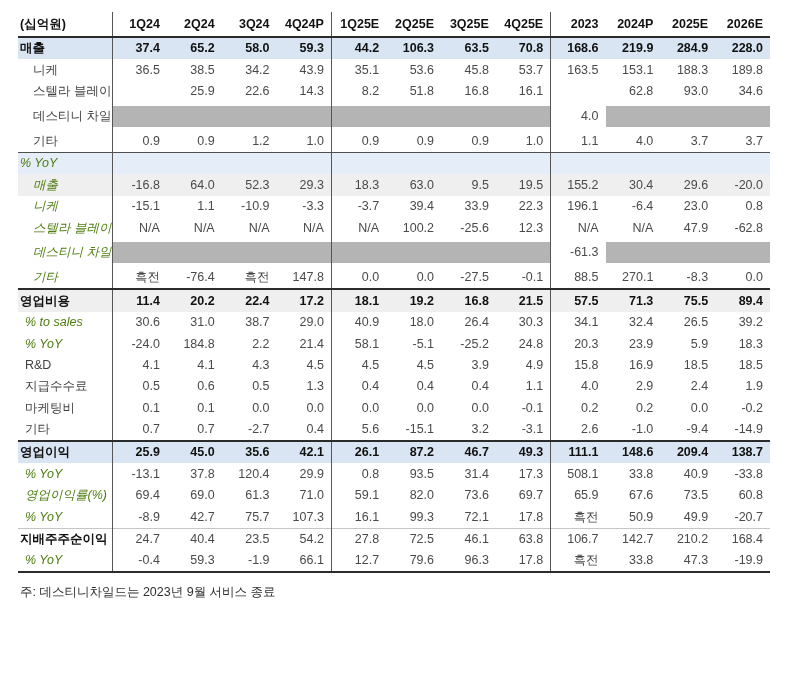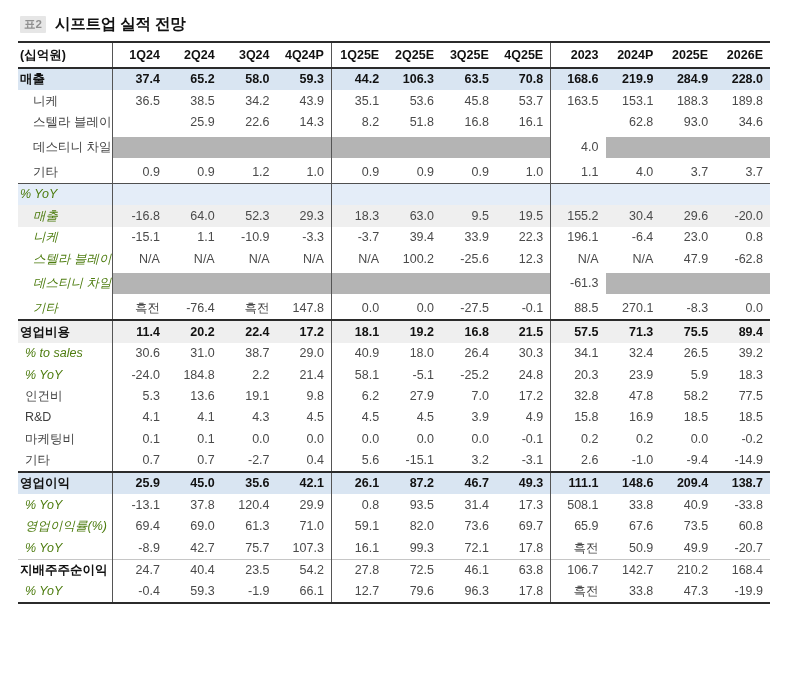--- a/index.html
+++ b/index.html
@@ -67,24 +67,20 @@
   }
 
   
   .foot{margin-top:8px;padding-left:2px;font-size:12.5px;color:#2f2f2f;line-height:1.85;}
 </style>
 </head>
 <body>
 
 <div class="wrap">
 
-  <div class="titlebar">
-    <span class="badge">표2</span>
-    <span class="ttl">시프트업 실적 전망</span>
-  </div>
 
   <table>
     <colgroup>
         <col style="width: 94px;">
         <col style="width: 54.8px;">
         <col style="width: 54.8px;">
         <col style="width: 54.8px;">
         <col style="width: 54.8px;">
         <col style="width: 54.8px;">
         <col style="width: 54.8px;">
@@ -317,48 +313,48 @@
           <td class="vline ">58.1</td>
           <td class="">-5.1</td>
           <td class="">-25.2</td>
           <td class="">24.8</td>
           <td class="vline ">20.3</td>
           <td class="">23.9</td>
           <td class="">5.9</td>
           <td class="">18.3</td>
         </tr>
         <tr class="r-plain">
-          <td class="lbl ind1">인건비</td>
-          <td class="vline ">5.3</td>
-          <td class="">13.6</td>
-          <td class="">19.1</td>
-          <td class="">9.8</td>
-          <td class="vline ">6.2</td>
-          <td class="">27.9</td>
-          <td class="">7.0</td>
-          <td class="">17.2</td>
-          <td class="vline ">32.8</td>
-          <td class="">47.8</td>
-          <td class="">58.2</td>
-          <td class="">77.5</td>
-        </tr>
-        <tr class="r-plain">
           <td class="lbl ind1">R&amp;D</td>
           <td class="vline ">4.1</td>
           <td class="">4.1</td>
           <td class="">4.3</td>
           <td class="">4.5</td>
           <td class="vline ">4.5</td>
           <td class="">4.5</td>
           <td class="">3.9</td>
           <td class="">4.9</td>
           <td class="vline ">15.8</td>
           <td class="">16.9</td>
           <td class="">18.5</td>
           <td class="">18.5</td>
+        </tr>
+        <tr class="r-plain">
+          <td class="lbl ind1">지급수수료</td>
+          <td class="vline ">0.5</td>
+          <td class="">0.6</td>
+          <td class="">0.5</td>
+          <td class="">1.3</td>
+          <td class="vline ">0.4</td>
+          <td class="">0.4</td>
+          <td class="">0.4</td>
+          <td class="">1.1</td>
+          <td class="vline ">4.0</td>
+          <td class="">2.9</td>
+          <td class="">2.4</td>
+          <td class="">1.9</td>
         </tr>
         <tr class="r-plain">
           <td class="lbl ind1">마케팅비</td>
           <td class="vline ">0.1</td>
           <td class="">0.1</td>
           <td class="">0.0</td>
           <td class="">0.0</td>
           <td class="vline ">0.0</td>
           <td class="">0.0</td>
           <td class="">0.0</td>
@@ -469,14 +465,18 @@
           <td class="">96.3</td>
           <td class="">17.8</td>
           <td class="vline ">흑전</td>
           <td class="">33.8</td>
           <td class="">47.3</td>
           <td class="">-19.9</td>
         </tr>
       </tbody>
   </table>
 
+  <div class="foot">
+    <div>주: 데스티니차일드는 2023년 9월 서비스 종료</div>
+
+  </div>
 
 </div>
 
 </body></html>

